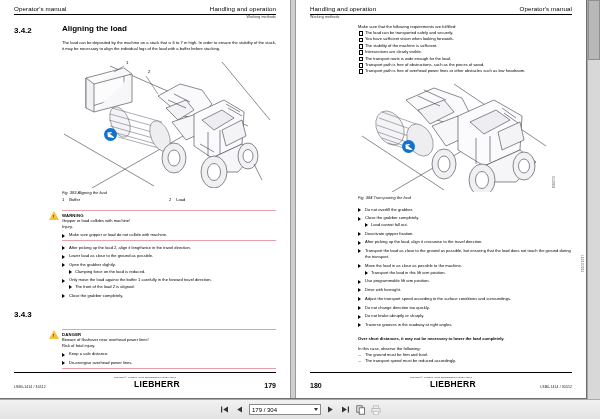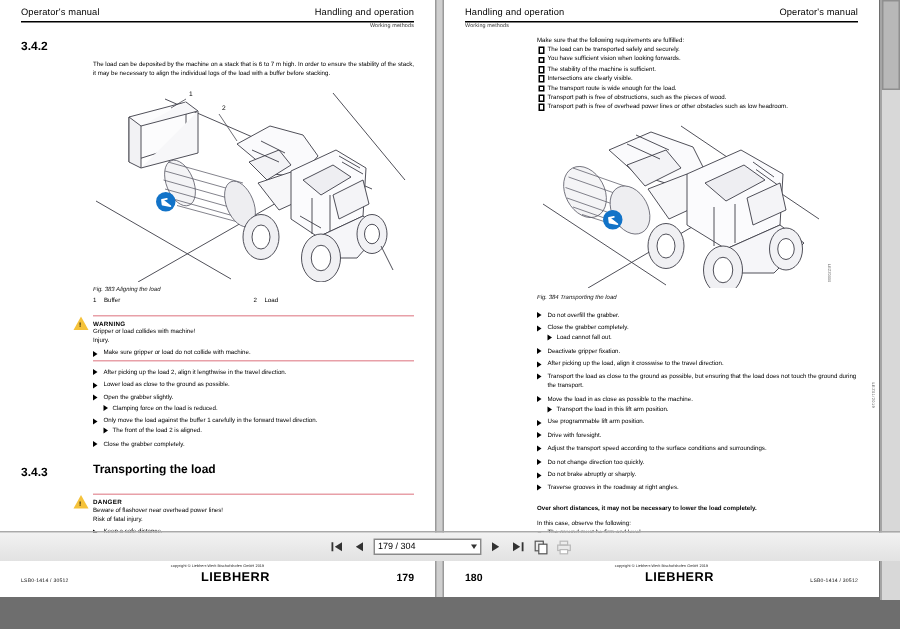--- a/index.html
+++ b/index.html
@@ -2,21 +2,21 @@
 <html><head>
 <meta charset="utf-8">
 <style>
   html,body{margin:0;padding:0;}
   body{
     width:600px;height:419px;overflow:hidden;
     background:#6e6e6e;
     font-family:"Liberation Sans", sans-serif;
     color:#000;
   }
-  .viewer{position:relative;width:600px;height:374px;}
+  .viewer{position:relative;width:600px;height:419px;}
   .pages{position:absolute;left:0;top:0;width:600px;height:400px;display:flex;}
   .page{
     position:relative;
     width:290px;height:398px;
     background:#fff;
     margin:0;
     overflow:hidden;
   }
   .page.left{margin-left:0;}
   .gutter{width:4px;height:398px;background:#cfcfcf;border-left:1px solid #9a9a9a;border-right:1px solid #9a9a9a;}
@@ -122,20 +122,23 @@
 
     <div class="page left">
 
       <div class="runhead">
         <span>Operator's manual</span>
         <span>Handling and operation</span>
       </div>
       <div class="subhead">Working methods</div>
 
       <div class="secnum" style="top:26px;">3.4.2</div>
+      <div class="body" style="top:25px;">
+        <h2 class="sec">Aligning the load</h2>
+      </div>
 
       <div class="body" style="top:40px;">
         <p class="t">The load can be deposited by the machine on a stack that is 6  to 7 m high. In order to ensure the stability of the stack, it may be necessary to align the individual logs of the load with a buffer before stacking.</p>
       </div>
 
       <div class="illus" style="position:absolute;left:62px;top:60px;width:214px;height:128px;">
         <svg width="214" height="128" viewBox="0 0 214 128">
           <g fill="none" stroke="#3c3c46" stroke-width="0.6">
 
             <path d="M2 74 L92 126"></path>
@@ -236,23 +239,20 @@
           <li>Lower load as close to the ground as possible.</li>
           <li>Open the grabber slightly.</li>
           <li class="sub"><span class="subtri"></span>Clamping force on the load is reduced.</li>
           <li>Only move the load against the buffer 1 carefully in the forward travel direction.</li>
           <li class="sub"><span class="subtri"></span>The front of the load 2 is aligned.</li>
           <li>Close the grabber completely.</li>
         </ul>
       </div>
 
       <div class="secnum" style="top:310px;">3.4.3</div>
-      <div class="body" style="top:309px;">
-        <h2 class="sec">Transporting the load</h2>
-      </div>
 
       <div class="body" style="top:325px;">
         <div class="adm">
           <div class="tri"></div>
           <div class="rule"></div>
           <div class="inner">
             <div class="ttl">DANGER</div>
             <div class="ln">Beware of flashover near overhead power lines!</div>
             <div class="ln">Risk of fatal injury.</div>
             <ul class="b">

